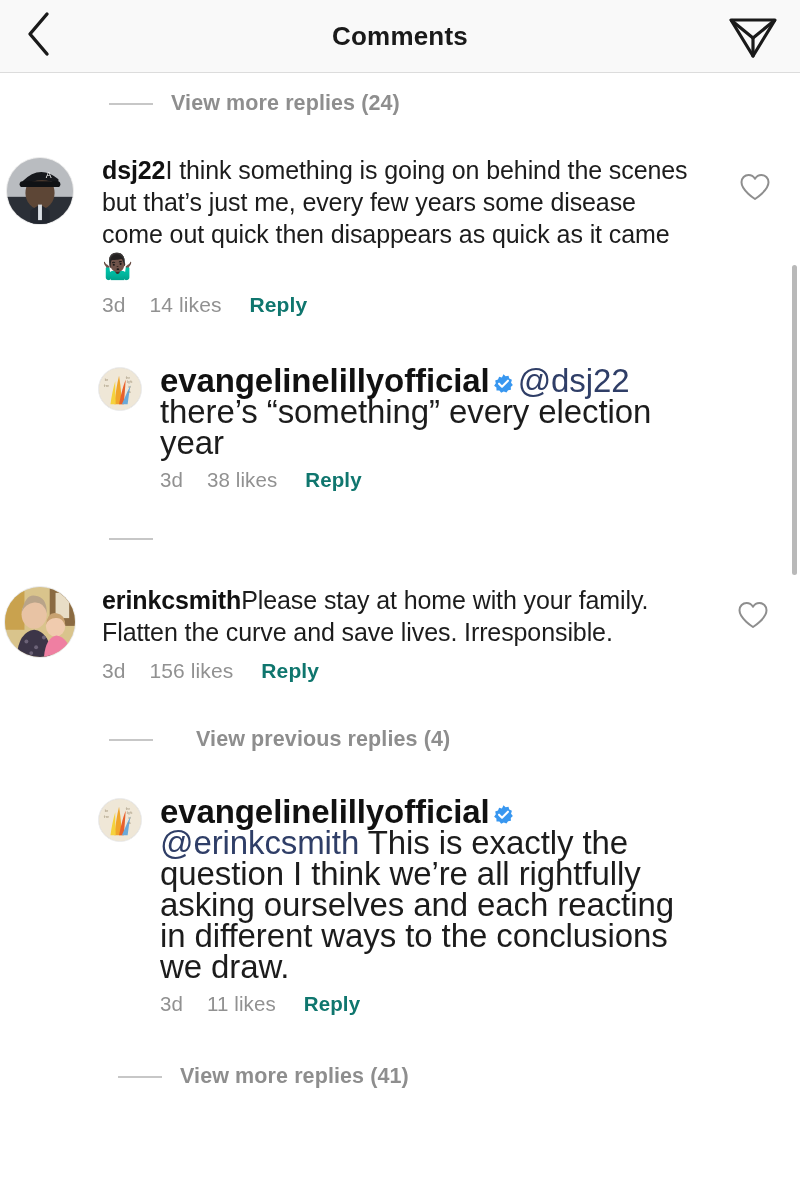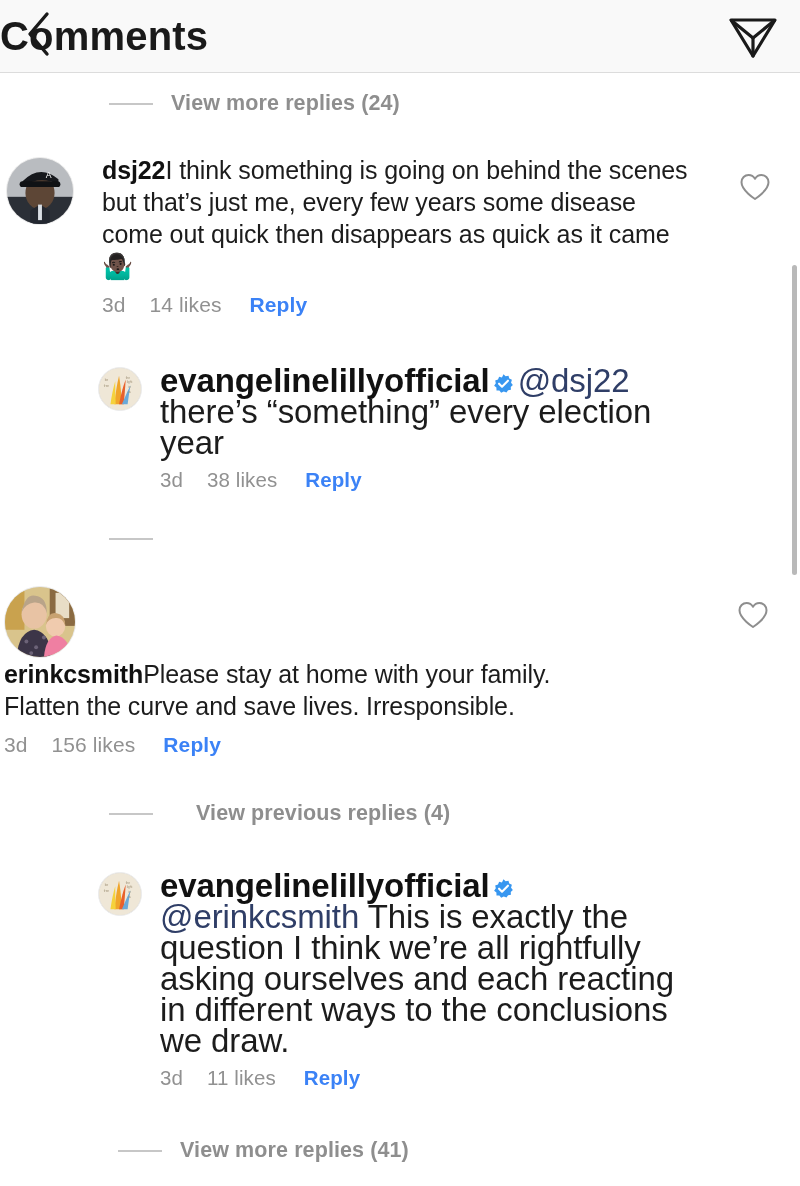--- a/index.html
+++ b/index.html
@@ -32,21 +32,22 @@
     transform: translateY(-50%);
     width: 48px;
     height: 48px;
     display: flex;
     align-items: center;
     justify-content: center;
     cursor: pointer;
   }
   .header-title {
     width: 100%;
-    font-size: 40px;
+    text-align: center;
+    font-size: 26px;
     font-weight: bold;
     color: #1a1a1a;
     letter-spacing: 0.2px;
   }
   .share-btn {
     position: absolute;
     right: 20px;
     top: 50%;
     transform: translateY(-50%);
     width: 54px;
@@ -138,21 +139,21 @@
   .meta {
     margin-top: 11px;
     font-size: 21px;
     color: #919191;
     display: flex;
     align-items: center;
     letter-spacing: 0.1px;
   }
   .meta .m-time { margin-right: 24px; }
   .meta .m-likes { margin-right: 28px; font-weight: normal; }
-  .meta .m-reply { font-weight: bold; color: #3b82f6; cursor: pointer; }
+  .meta .m-reply { font-weight: bold; color: #0f766e; cursor: pointer; }
   .meta.sm { font-size: 20.5px; margin-top: 10px; }
 
   .heart {
     position: absolute;
     width: 34px;
     height: 34px;
     cursor: pointer;
   }
 
   
@@ -263,21 +264,21 @@
         <span class="m-reply">Reply</span>
       </div>
     </div>
 
   </div>
 
   <div class="view-replies" style="padding-left:96px; padding-top:46px;">
     <span class="vr-dash"></span>
   </div>
 
-  <div class="comment" style="padding:44px 0 0 0; margin-left:4px;flex-direction:column;">
+  <div class="comment" style="padding:44px 0 0 0; margin-left:4px;">
     <div class="avatar" style="width:72px;height:72px;margin-right:26px;margin-top:2px;">
       <svg viewBox="0 0 72 72" xmlns="http://www.w3.org/2000/svg">
         <rect width="72" height="72" fill="#d9c48c"></rect>
         <rect x="0" y="0" width="20" height="44" fill="#c9a24e"></rect>
         <rect x="46" y="0" width="26" height="40" fill="#8a6a42"></rect>
         <rect x="52" y="6" width="14" height="26" fill="#e8ddc6"></rect>
         <ellipse cx="30" cy="28" rx="13" ry="15" fill="#e8c3a4"></ellipse>
         <path d="M17 26 Q21 7 31 9 Q43 10 43 27 Q40 15 30 16 Q21 17 17 26 Z" fill="#b9a489"></path>
         <path d="M12 72 Q14 46 30 44 Q46 46 48 72 Z" fill="#3c3548"></path>
         <g fill="#6c6378">

